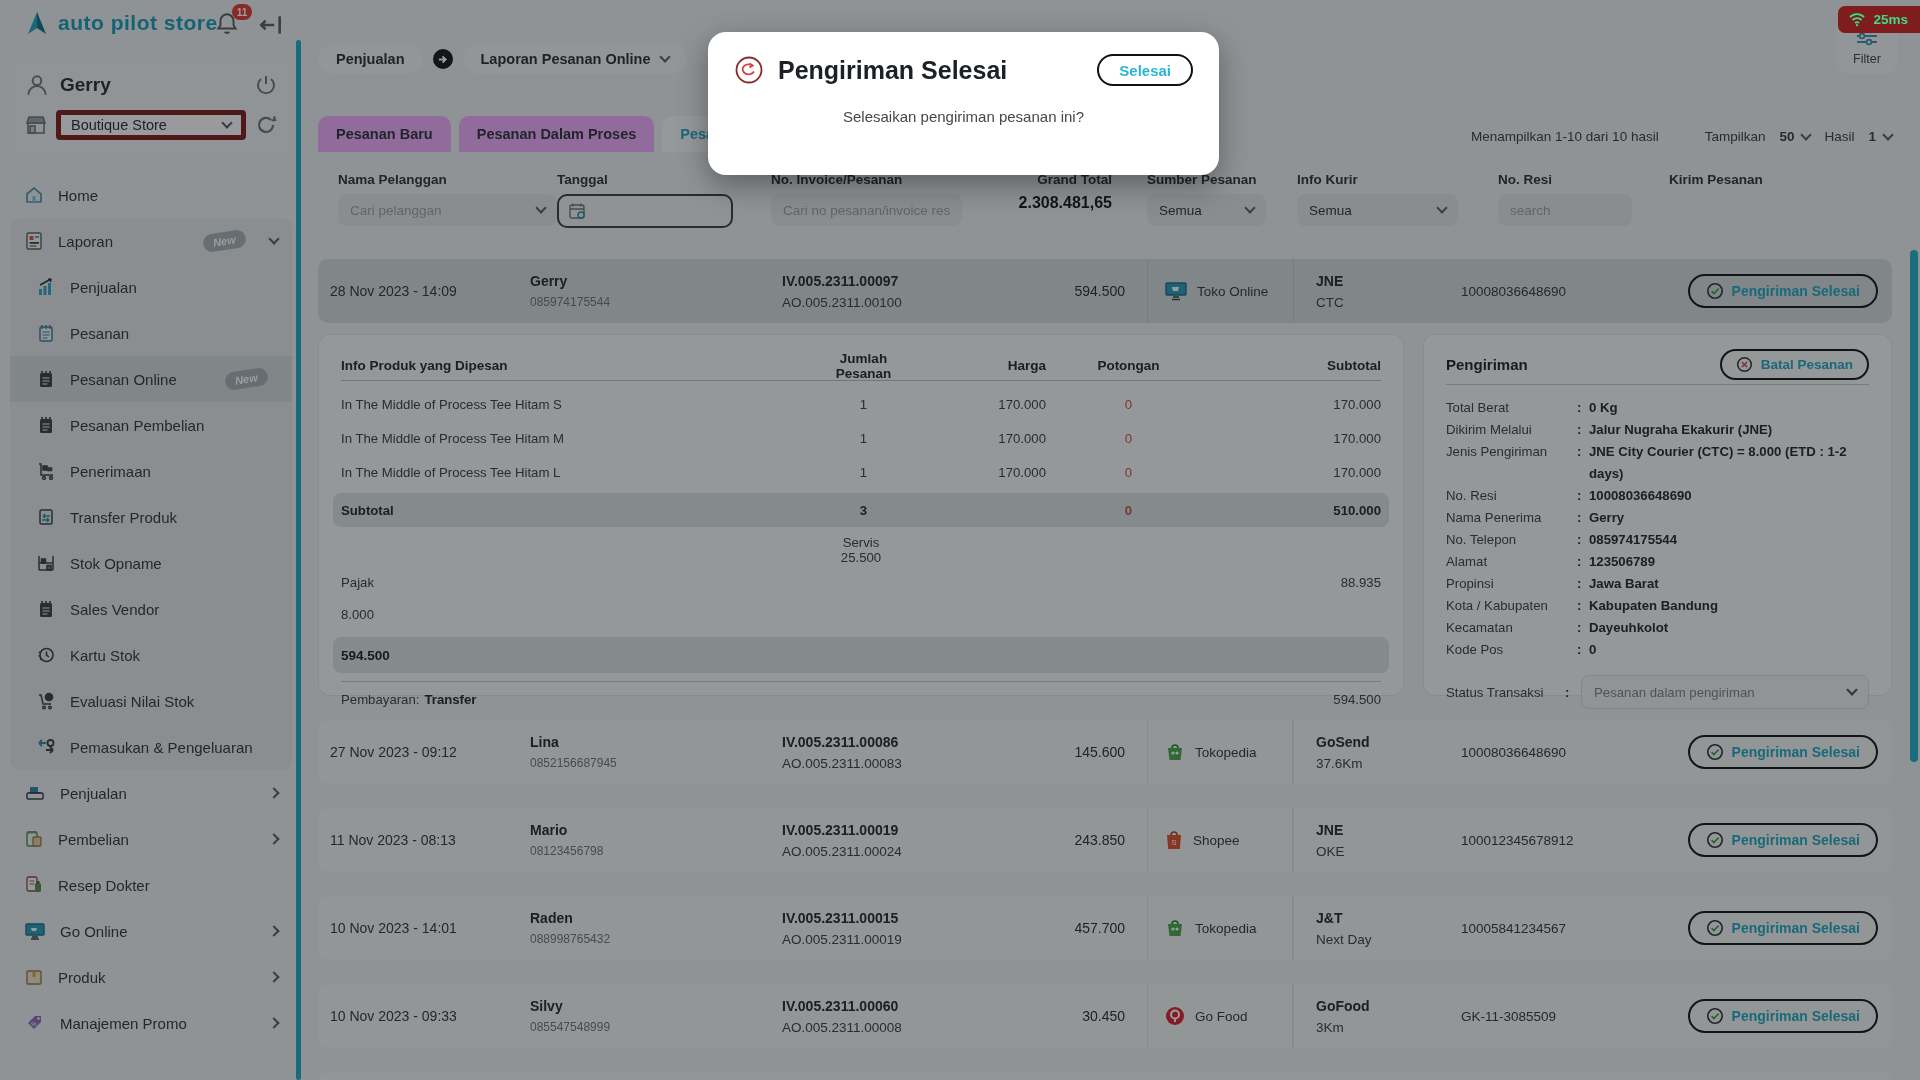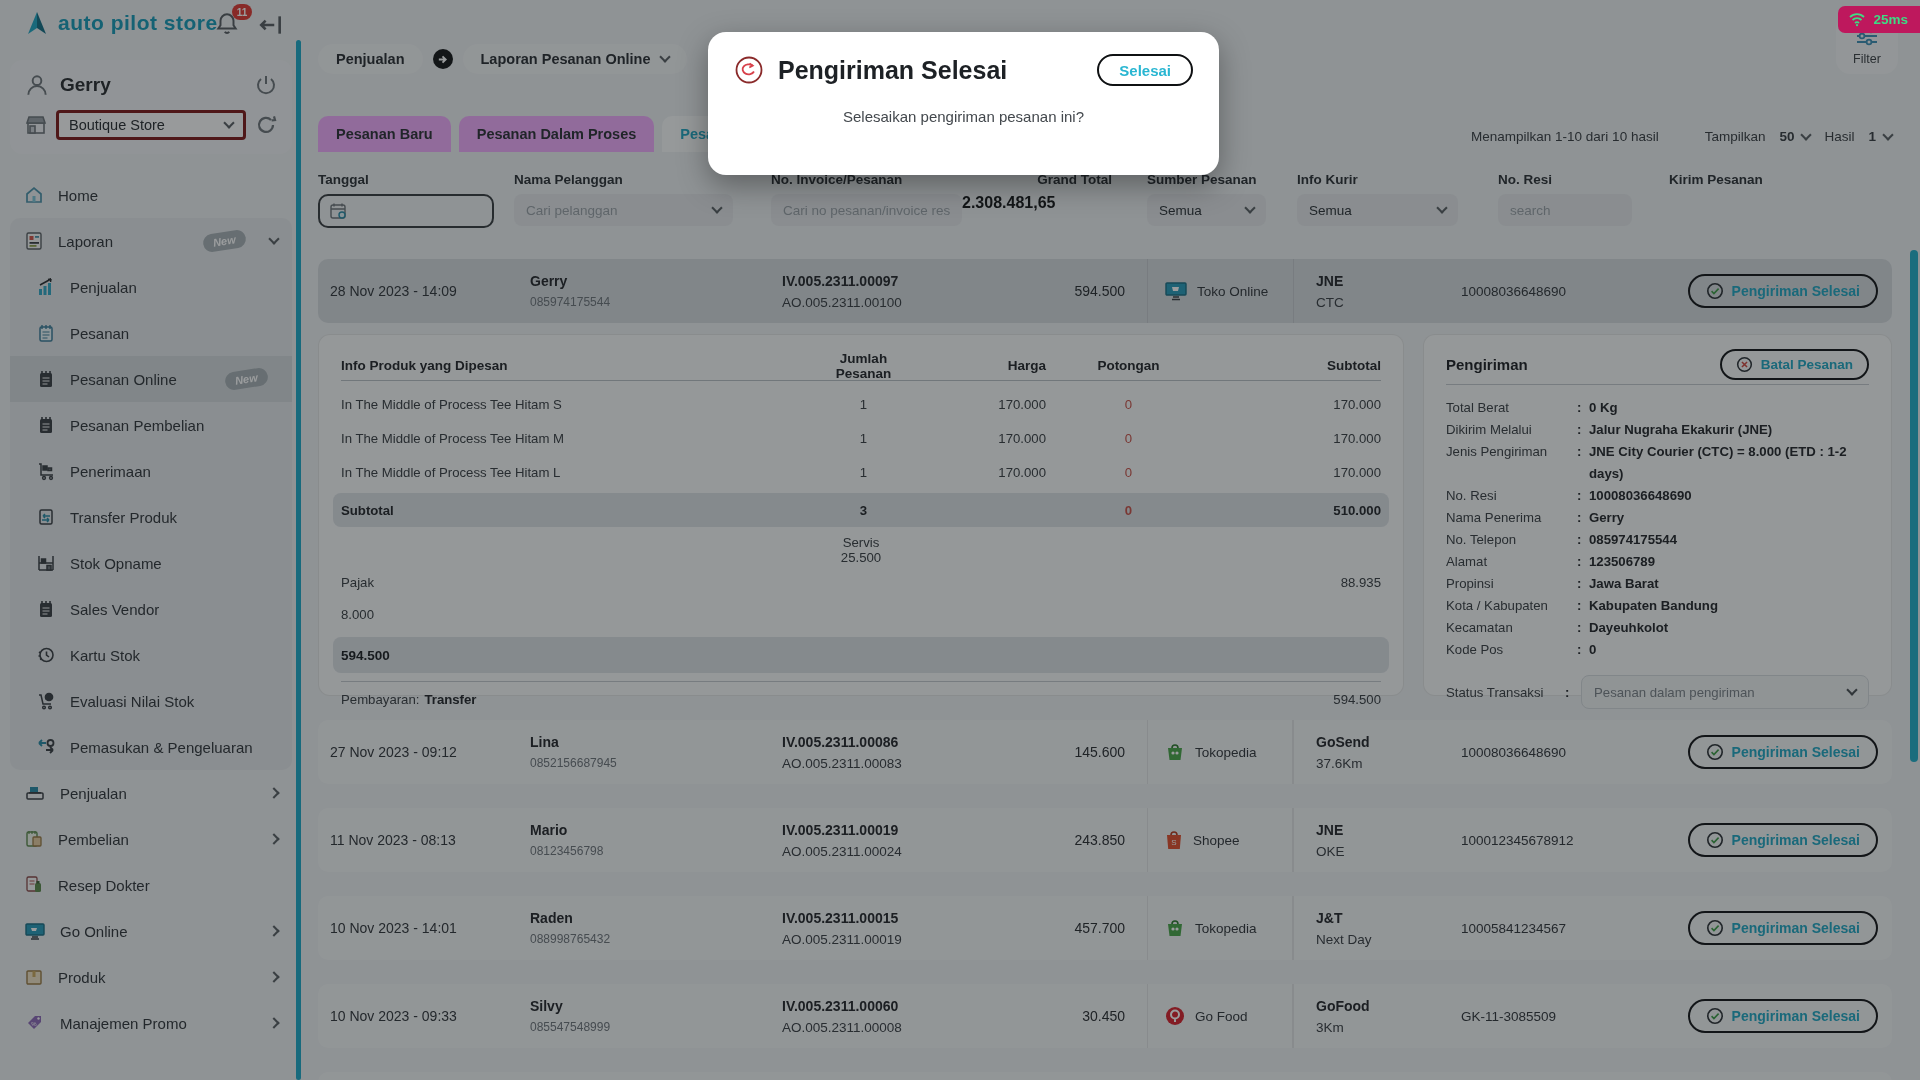--- a/index.html
+++ b/index.html
@@ -10,34 +10,34 @@
   }
   
   .topbar { position:absolute; left:0; top:0; width:100%; height:48px; }
   .logo { position:absolute; left:24px; top:10px; display:flex; align-items:center; gap:8px; }
   .logo-text { font-size:21px; font-weight:bold; color:#1a9cb8; letter-spacing:.5px; }
   .bell-wrap { position:absolute; left:214px; top:10px; width:30px; height:30px; }
   .bell-badge { position:absolute; right:-8px; top:-6px; min-width:20px; height:16px; background:#e03c36;
     color:#fff; font-size:10px; font-weight:bold; border-radius:8px; display:flex; align-items:center; justify-content:center; padding:0 4px;}
   .exit-wrap { position:absolute; left:258px; top:12px; }
   
-  .latency { position:absolute; right:0; top:6px; z-index:70; height:27px; background:#be185d;
+  .latency { position:absolute; right:0; top:6px; z-index:70; height:27px; background:#7f1d1d;
     border-radius:7px 0 0 7px; display:flex; align-items:center; gap:7px; padding:0 12px 0 10px; }
   .latency span { color:#3ddc84; font-size:13.5px; font-weight:bold; }
   
   .filter-btn { position:absolute; right:22px; top:16px; width:62px; height:58px; border-radius:14px;
     background:#f3f5f6; display:flex; flex-direction:column; align-items:center; justify-content:center; gap:4px; }
   .filter-btn .lbl { font-size:12.5px; color:#3e4347; }
   
   .sidebar { position:absolute; left:10px; top:60px; width:282px; }
   .user-card { background:#f0f2f4; border-radius:12px; padding:12px 14px 14px; }
   .user-row { display:flex; align-items:center; gap:10px; }
   .user-name { font-size:19px; font-weight:bold; color:#2b2f33; flex:1; }
   .store-row { display:flex; align-items:center; gap:8px; margin-top:12px; }
-  .store-select { flex:1; height:30px; background:#fbfcfc; border:3px solid #7f1d1d; border-radius:4px;
+  .store-select { flex:1; height:30px; background:#fbfcfc; border:5px solid #7f1d1d; border-radius:4px;
     display:flex; align-items:center; padding:0 10px; font-size:14.5px; color:#2b2f33; }
   .store-select .chev { margin-left:auto; }
   .nav { margin-top:18px; }
   .nav-item { height:46px; display:flex; align-items:center; gap:14px; padding:0 14px; font-size:15px; color:#33383d; }
   .nav-item .lbl { flex:1; }
   .nav-group { background:#e4e7ea; border-radius:10px; }
   .nav-sub { padding-left:26px; }
   .nav-sub.active { background:#d5dadd; }
   .badge-new { background:#a7b0b5; color:#fff; font-size:11px; font-style:italic; font-weight:bold;
     padding:3px 10px; border-radius:9px; transform:rotate(-9deg); margin-right:10px; }
@@ -64,21 +64,21 @@
   .filters { display:flex; margin-top:20px; }
   .f-col .f-label { font-size:13.5px; font-weight:bold; color:#2e3338; margin-bottom:7px; display:block; }
   .f-ctl { height:32px; border-radius:8px; background:#e3e6e9; display:flex; align-items:center; padding:0 12px; font-size:13.5px; color:#2e3338; }
   .f-ctl.ghost { color:#9aa1a7; }
   .f-ctl .chev { margin-left:auto; }
   .date-box { width:176px; height:34px; border:2px solid #3a3e42; border-radius:10px; background:transparent;
     display:flex; align-items:center; padding:0 8px; }
   .f-input { height:32px; border-radius:8px; background:#e3e6e9; border:none; outline:none; padding:0 12px;
     font-size:13.5px; color:#2e3338; font-family:"Liberation Sans",sans-serif; width:100%; }
   .f-input::placeholder { color:#9aa1a7; }
-  .grand-total { font-size:16px; font-weight:bold; color:#17191b; text-align:left; margin-top:6px; }
+  .grand-total { font-size:16px; font-weight:bold; color:#17191b; text-align:right; margin-top:6px; }
   
   .rows { margin-top:31px; }
   .row-card { background:#f2f4f5; border-radius:10px; height:64px; display:flex; align-items:center; padding:0 14px 0 12px; }
   .row-card.selected { background:#d4d9dd; }
   .row-card + .row-card, .detail + .row-card { margin-top:24px; }
   .c-date { width:200px; font-size:14px; color:#33383d; }
   .c-name { width:252px; }
   .c-name .nm, .c-inv .iv, .c-cour .cn { font-size:14px; font-weight:bold; color:#26292d; }
   .c-name .ph { font-size:12px; color:#6e757b; margin-top:6px; }
   .c-inv { width:210px; }
@@ -478,37 +478,37 @@
           </span>
         <span>Hasil</span>
         <span class="val">
             <span>1</span>
             <span class="chev down"></span>
           </span>
       </div>
     </div>
 
     <div class="filters">
-      <div class="f-col" style="width:176px;">
-        <span class="f-label">Tanggal</span>
-        <div class="date-box">
-          <span class="ico">
-            <svg width="20" height="20" viewBox="0 0 20 20" fill="none" stroke="#6e757b" stroke-width="1.4">
-                <rect x="3" y="4" width="14" height="13" rx="2"></rect>
-                <path d="M6 2.5 v3 M14 2.5 v3 M3 8 h14"></path>
-                <circle cx="14" cy="14" r="3" stroke="#2a8ba6" fill="#dff0f5"></circle>
-              </svg>
-          </span>
-        </div>
-      </div>
       <div class="f-col" style="width:219px; margin-left:20px;">
         <span class="f-label">Nama Pelanggan</span>
         <div class="f-ctl ghost">
           <span>Cari pelanggan</span>
           <span class="chev down"></span>
+        </div>
+      </div>
+      <div class="f-col" style="width:176px;">
+        <span class="f-label">Tanggal</span>
+        <div class="date-box">
+          <span class="ico">
+            <svg width="20" height="20" viewBox="0 0 20 20" fill="none" stroke="#6e757b" stroke-width="1.4">
+                <rect x="3" y="4" width="14" height="13" rx="2"></rect>
+                <path d="M6 2.5 v3 M14 2.5 v3 M3 8 h14"></path>
+                <circle cx="14" cy="14" r="3" stroke="#2a8ba6" fill="#dff0f5"></circle>
+              </svg>
+          </span>
         </div>
       </div>
       <div class="f-col" style="width:191px; margin-left:38px;">
         <span class="f-label">No. Invoice/Pesanan</span>
         <input class="f-input" placeholder="Cari no pesanan/invoice resmi" style="">
       </div>
       <div class="f-col" style="width:150px; margin-left:0px; text-align:right;">
         <span class="f-label">Grand Total</span>
         <div class="grand-total">2.308.481,65</div>
       </div>

